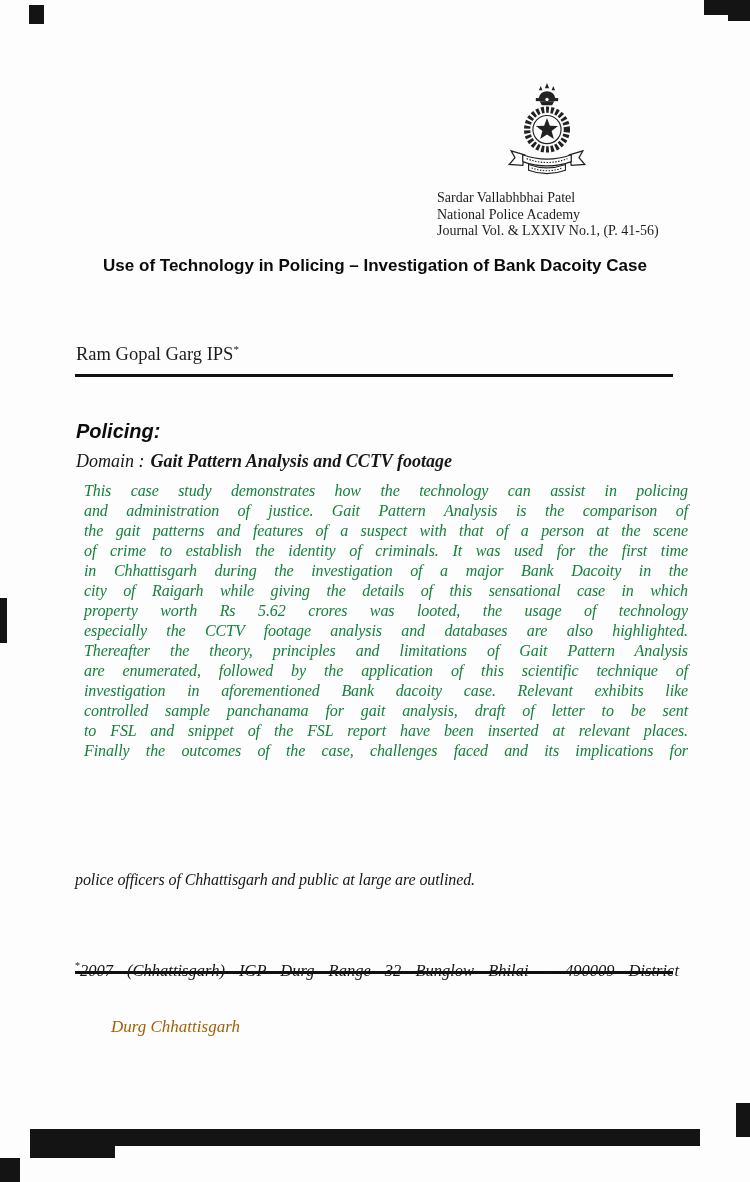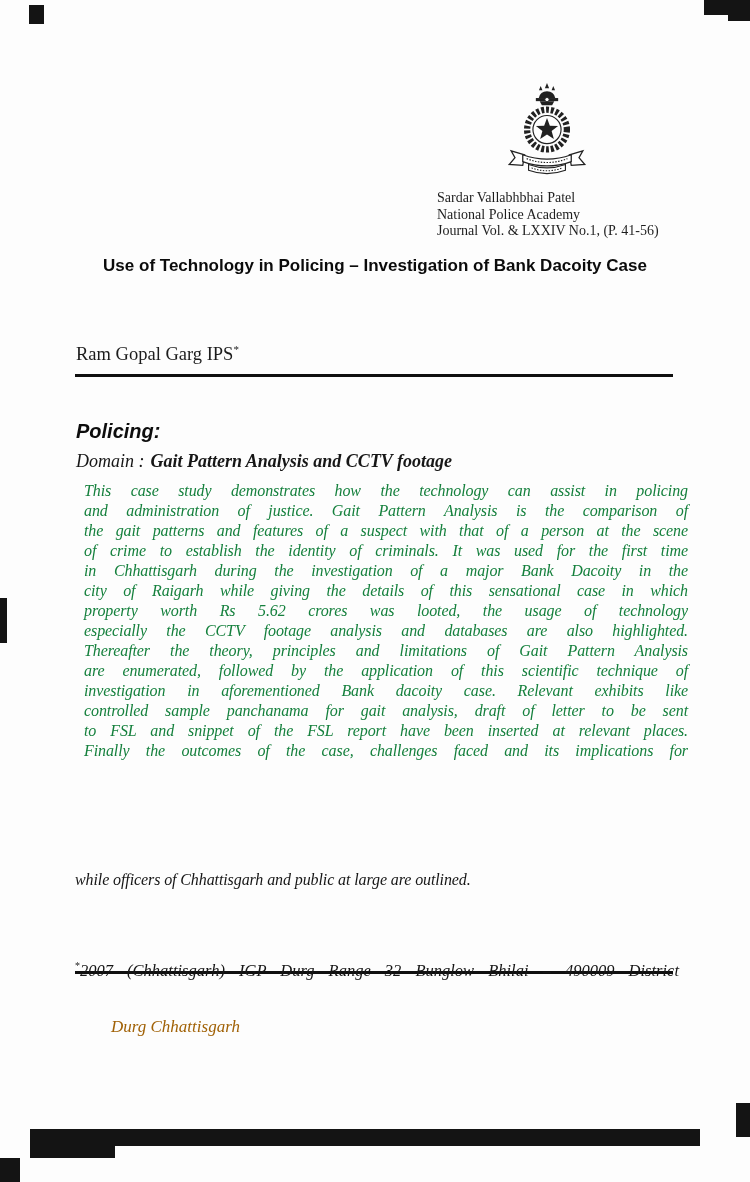--- a/index.html
+++ b/index.html
@@ -115,21 +115,21 @@
 in Chhattisgarh during the investigation of a major Bank Dacoity in the
 city of Raigarh while giving the details of this sensational case in which
 property worth Rs 5.62 crores was looted, the usage of technology
 especially the CCTV footage analysis and databases are also highlighted.
 Thereafter the theory, principles and limitations of Gait Pattern Analysis
 are enumerated, followed by the application of this scientific technique of
 investigation in aforementioned Bank dacoity case. Relevant exhibits like
 controlled sample panchanama for gait analysis, draft of letter to be sent
 to FSL and snippet of the FSL report have been inserted at relevant places.
 Finally the outcomes of the case, challenges faced and its implications for</div>
-  <div class="abstract-last">while officers of Chhattisgarh and public at large are outlined.</div>
+  <div class="abstract-last">police officers of Chhattisgarh and public at large are outlined.</div>
 
   <div class="rule rule-footnote"></div>
   <div class="footnote-line1">
     <sup>*</sup><span>2007 (Chhattisgarh) IGP Durg Range 32 Bunglow Bhilai – 490009 District</span>
   </div>
   <div class="footnote-line2">Durg Chhattisgarh</div>
 
 </div>
 
 </body></html>

